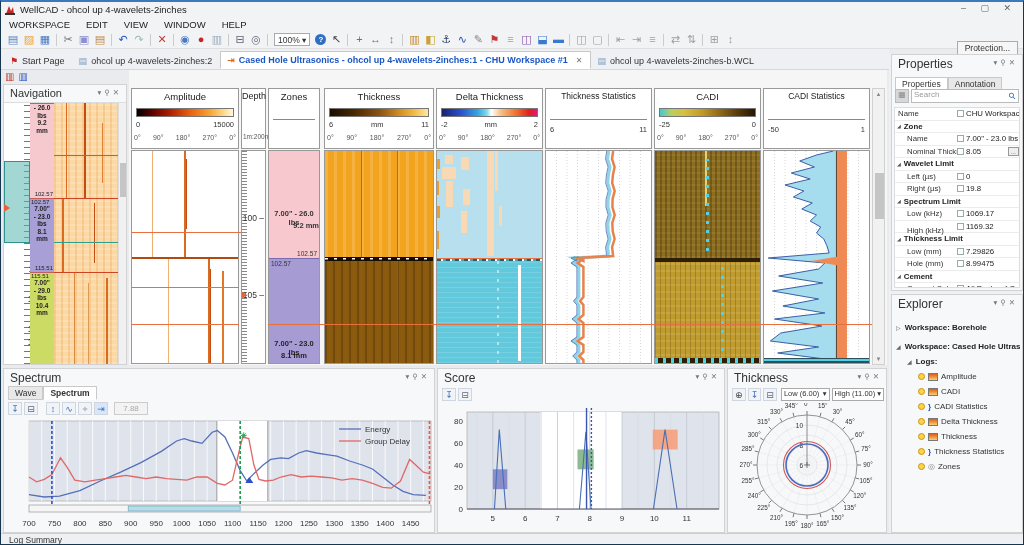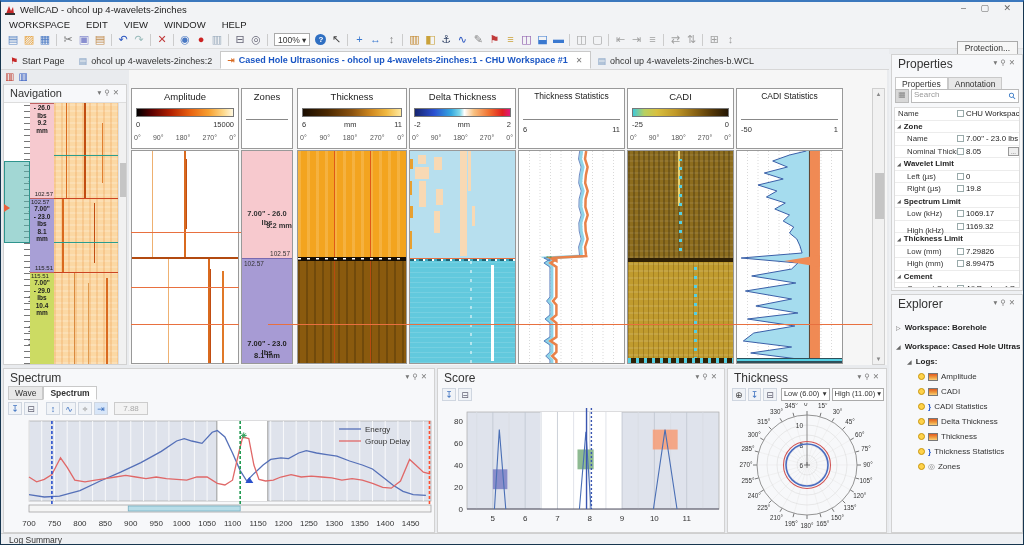--- a/index.html
+++ b/index.html
@@ -267,20 +267,32 @@
             <div class="streak" style="left: 52px; top: 0px; width: 2px; height: 107px; background: rgb(217, 106, 31);"></div>
             <div class="streak" style="left: 54px; top: 8px; width: 1px; height: 70px; background: rgb(193, 77, 18);"></div>
             <div class="streak" style="left: 20px; top: 0px; width: 1px; height: 107px; background: rgb(238, 176, 112);"></div>
             <div class="streak" style="left: 76px; top: 107px; width: 2px; height: 107px; background: rgb(217, 106, 31);"></div>
             <div class="streak" style="left: 78px; top: 118px; width: 1px; height: 94px; background: rgb(193, 77, 18);"></div>
             <div class="streak" style="left: 36px; top: 107px; width: 1px; height: 107px; background: rgb(239, 178, 115);"></div>
             <div class="streak" style="left: 90px; top: 120px; width: 2px; height: 92px; background: rgb(224, 120, 40);"></div>
             <div style="position: absolute; left: 0px; right: 0px; top: 106px; height: 2px; background: rgb(178, 74, 16);"></div>
           </div>
         </div>
+        <div style="width: 25px; margin-right: 2px;">
+          <div class="thead">
+            <div class="ttitle" style="font-size: 9px;">Depth</div>
+            <div style="position: absolute; bottom: 8px; left: 1px; font-size: 6.5px; color: rgb(85, 85, 85);">1m:200m</div>
+          </div>
+          <div class="tcontent">
+            <div style="position: absolute; left: 0px; top: 0px; width: 5px; height: 100%; background: repeating-linear-gradient(rgb(136, 136, 136) 0px, rgb(136, 136, 136) 1px, transparent 1px, transparent 3px);"></div>
+            <div style="position: absolute; right: 1px; top: 62px; font-size: 8.5px; color: rgb(51, 51, 51);">100 –</div>
+            <div style="position: absolute; right: 1px; top: 139px; font-size: 8.5px; color: rgb(51, 51, 51);">105 –</div>
+            <div style="position: absolute; left: -1px; top: 140px; width: 0px; height: 0px; border-top: 4px solid transparent; border-bottom: 4px solid transparent; border-left: 6px solid rgb(232, 96, 58); z-index: 31;"></div>
+          </div>
+        </div>
         <div style="width: 52px; margin-right: 4px;">
           <div class="thead">
             <div class="ttitle">Zones</div>
             <div class="hline"></div>
           </div>
           <div class="tcontent">
             <div style="position: absolute; left: 0px; right: 0px; top: 0px; height: 107px; background: rgb(247, 201, 206);">
               <div style="position: absolute; left: 0px; right: 0px; top: 58px; text-align: center; font-size: 7.5px; font-weight: bold; color: rgb(51, 51, 51);">7.00" - 26.0 lbs</div>
               <div style="position: absolute; left: 0px; right: 0px; top: 70px; text-align: right; font-size: 7.5px; font-weight: bold; color: rgb(51, 51, 51);">9.2 mm</div>
               <div style="position: absolute; right: 2px; bottom: 1px; font-size: 6.5px; color: rgb(51, 51, 51);">102.57</div>
@@ -521,21 +533,21 @@
           <div class="prow pgroup">
             <span style="font-size: 5px; color: rgb(85, 85, 85); margin: 0px 3px 0px 2px;">◢</span>
             <span>Thickness Limit</span>
           </div>
           <div class="prow">
             <span class="plabel" style="padding-left: 12px;">Low (mm)</span>
             <span class="pbox"></span>
             <span class="pval">7.29826</span>
           </div>
           <div class="prow">
-            <span class="plabel" style="padding-left: 12px;">High (mm)</span>
+            <span class="plabel" style="padding-left: 12px;">Hole (mm)</span>
             <span class="pbox"></span>
             <span class="pval">8.99475</span>
           </div>
           <div class="prow pgroup">
             <span style="font-size: 5px; color: rgb(85, 85, 85); margin: 0px 3px 0px 2px;">◢</span>
             <span>Cement</span>
           </div>
           <div class="prow">
             <span class="plabel" style="padding-left: 12px;">Cement Calculati...</span>
             <span class="pbox"></span>

